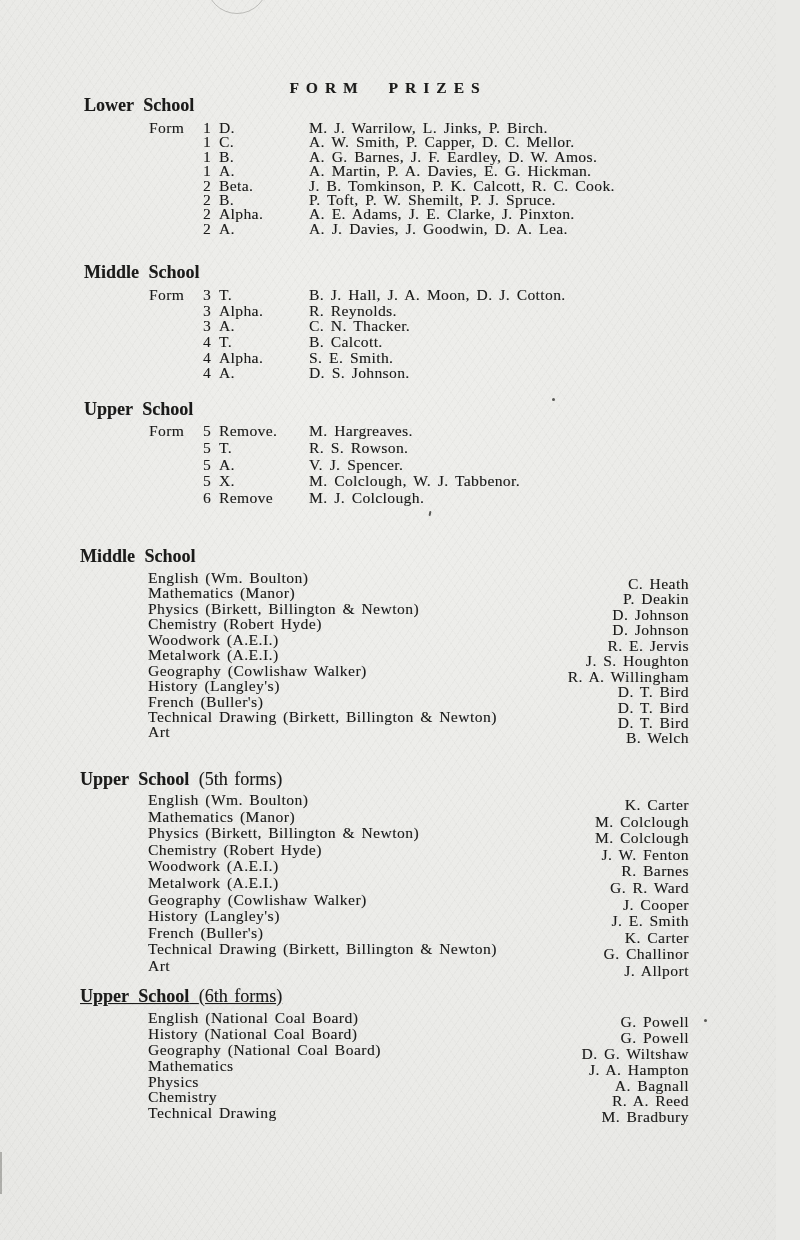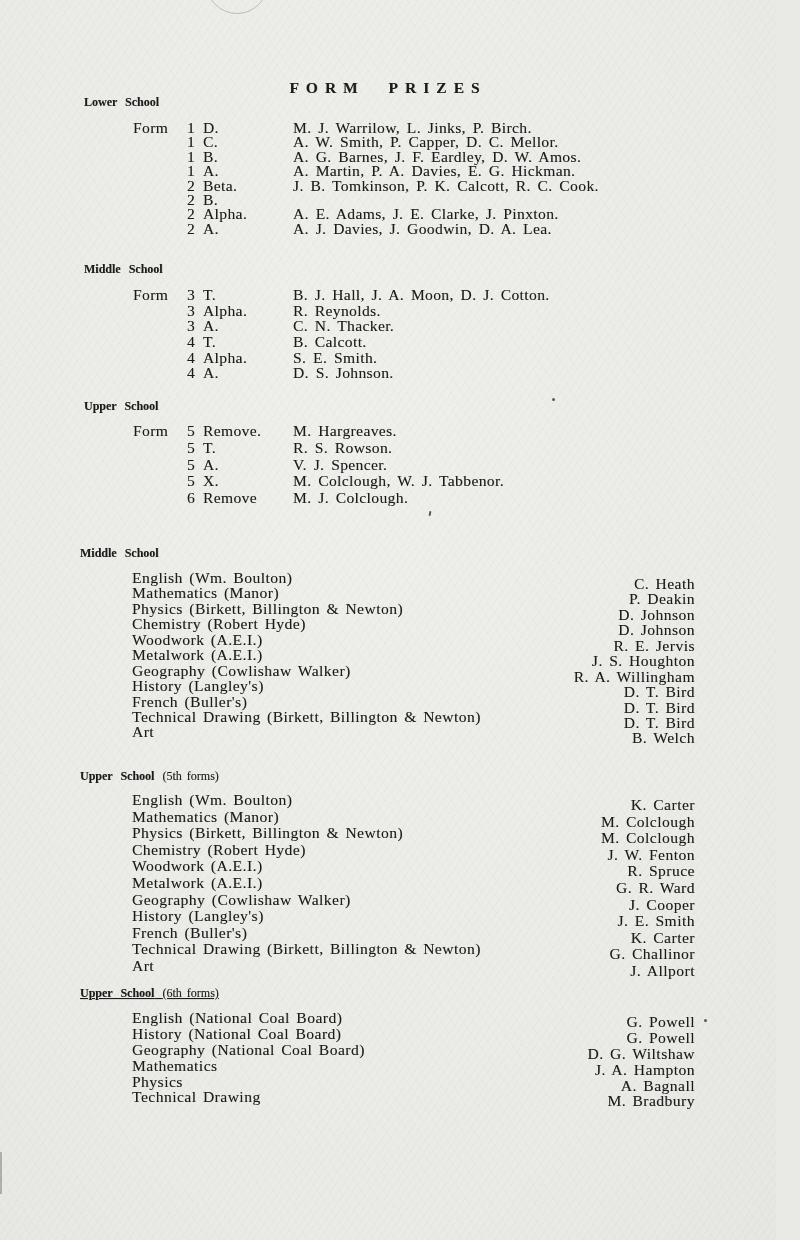--- a/index.html
+++ b/index.html
@@ -32,28 +32,28 @@
 
   .main-title {
     position: absolute; left: 0; width: 100%; margin: 0;
     text-align: center; font-size: 15.5px; font-weight: bold;
     letter-spacing: 7px; word-spacing: 13px;
   }
   .title-form { top: 80px; }
   .title-subject { top: 533px; }
 
   .sec-heading {
-    position: absolute; margin: 0; font-size: 12px; font-weight: bold;
+    position: absolute; margin: 0; font-size: 18px; font-weight: bold;
     word-spacing: 5px; white-space: nowrap;
   }
   .form-sec .sec-heading { left: 84px; }
   .subj-sec .sec-heading { left: 80px; }
   .sec-heading .qual { font-weight: normal; word-spacing: 2px; }
 
-  .rows { position: absolute; left: 0; right: 2px; }
+  .rows { position: absolute; left: 0; right: 8px; padding-left: 16px; }
   .form-row { position: relative; height: var(--row-h); }
   .form-row span { position: absolute; top: 0; white-space: nowrap; letter-spacing: 0.4px; }
   .col-label  { left: 133px; }
   .col-num    { left: 187px; }
   .col-letter { left: 203px; }
   .col-names  { left: 293px; word-spacing: 2.5px; }
 
   .subject-row { position: relative; height: var(--row-h); }
   .col-subject {
     position: absolute; left: 132px; top: 0; white-space: nowrap;
@@ -114,20 +114,21 @@
         <div class="form-row">
           <span class="col-label"></span>
           <span class="col-num">2</span>
           <span class="col-letter">Beta.</span>
           <span class="col-names">J. B. Tomkinson, P. K. Calcott, R. C. Cook.</span>
         </div>
         <div class="form-row">
           <span class="col-label"></span>
           <span class="col-num">2</span>
           <span class="col-letter">B.</span>
+          <span class="col-names">P. Toft, P. W. Shemilt, P. J. Spruce.</span>
         </div>
         <div class="form-row">
           <span class="col-label"></span>
           <span class="col-num">2</span>
           <span class="col-letter">Alpha.</span>
           <span class="col-names">A. E. Adams, J. E. Clarke, J. Pinxton.</span>
         </div>
         <div class="form-row">
           <span class="col-label"></span>
           <span class="col-num">2</span>
@@ -280,21 +281,21 @@
         <div class="subject-row">
           <span class="col-subject">Physics (Birkett, Billington &amp; Newton)</span>
           <span class="col-winner">M. Colclough</span>
         </div>
         <div class="subject-row">
           <span class="col-subject">Chemistry (Robert Hyde)</span>
           <span class="col-winner">J. W. Fenton</span>
         </div>
         <div class="subject-row">
           <span class="col-subject">Woodwork (A.E.I.)</span>
-          <span class="col-winner">R. Spruce</span>
+          <span class="col-winner">R. Barnes</span>
         </div>
         <div class="subject-row">
           <span class="col-subject">Metalwork (A.E.I.)</span>
           <span class="col-winner">G. R. Ward</span>
         </div>
         <div class="subject-row">
           <span class="col-subject">Geography (Cowlishaw Walker)</span>
           <span class="col-winner">J. Cooper</span>
         </div>
         <div class="subject-row">
@@ -333,18 +334,22 @@
         </div>
         <div class="subject-row">
           <span class="col-subject">Mathematics</span>
           <span class="col-winner">J. A. Hampton</span>
         </div>
         <div class="subject-row">
           <span class="col-subject">Physics</span>
           <span class="col-winner">A. Bagnall</span>
         </div>
         <div class="subject-row">
+          <span class="col-subject">Chemistry</span>
+          <span class="col-winner">R. A. Reed</span>
+        </div>
+        <div class="subject-row">
           <span class="col-subject">Technical Drawing</span>
           <span class="col-winner">M. Bradbury</span>
         </div>
       </div>
   </section>
 </div>
 
 </body></html>

